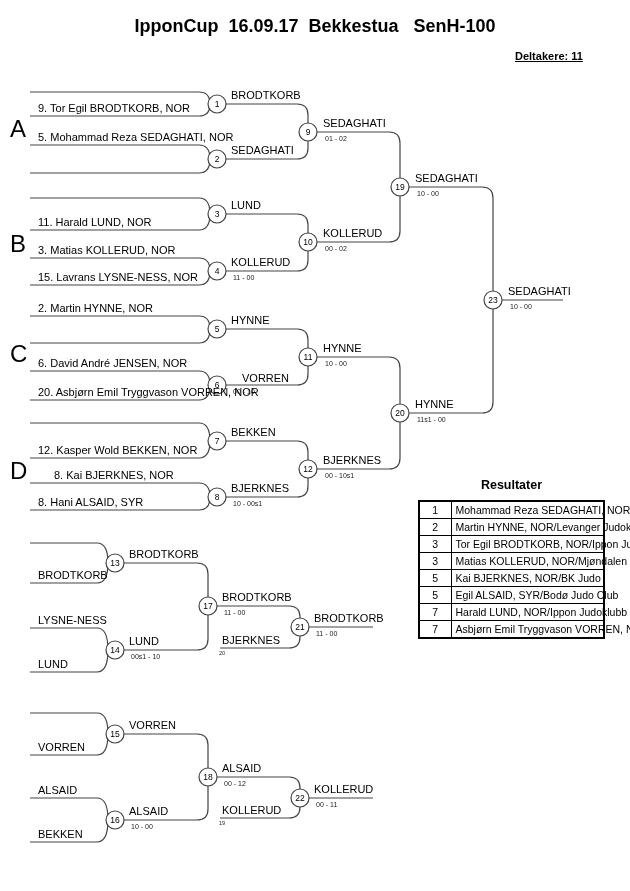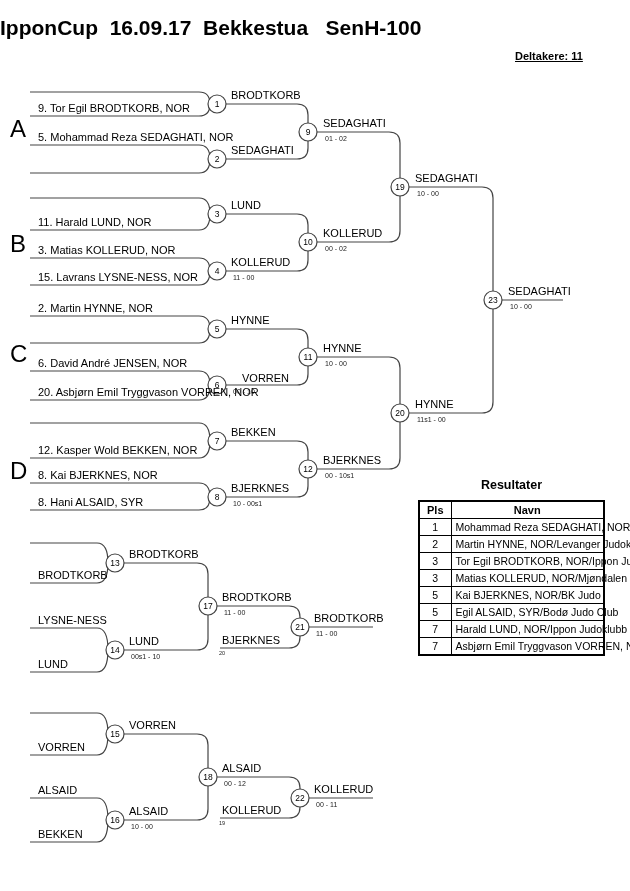--- a/index.html
+++ b/index.html
@@ -1,19 +1,19 @@
 <!DOCTYPE html>
 <html><head>
 <meta charset="utf-8">
 <style>
   html,body{margin:0;padding:0;}
   body{width:630px;height:891px;background:#fff;overflow:hidden;position:relative;
        font-family:"Liberation Sans","DejaVu Sans",sans-serif;color:#000;}
   .abs{position:absolute;}
-  .title{top:16px;left:0;width:630px;font-size:21px;font-weight:bold;white-space:pre;}
+  .title{top:16px;left:0;width:630px;text-align:center;font-size:18px;font-weight:bold;white-space:pre;}
   .participants{top:50px;left:515px;font-size:11px;font-weight:bold;text-decoration:underline;}
   .glabel{font-size:24px;line-height:26px;}
   .lbl{font-size:11px;line-height:13px;white-space:pre;}
   .score{font-size:7px;line-height:8px;white-space:pre;color:#222;}
   .ref{font-size:5.5px;line-height:6px;color:#222;}
   svg.bracket{position:absolute;left:0;top:0;}
   svg.bracket path{fill:none;stroke:#444;stroke-width:1.2;}
   svg.bracket circle{fill:#fff;stroke:#444;stroke-width:1.2;}
   svg.bracket text{font-size:8.5px;fill:#000;text-anchor:middle;
        font-family:"Liberation Sans","DejaVu Sans",sans-serif;}
@@ -236,21 +236,21 @@
 
 <div class="abs lbl" style="left:38px;top:102px">9. Tor Egil BRODTKORB, NOR</div>
 <div class="abs lbl" style="left:38px;top:131px">5. Mohammad Reza SEDAGHATI, NOR</div>
 <div class="abs lbl" style="left:38px;top:216px">11. Harald LUND, NOR</div>
 <div class="abs lbl" style="left:38px;top:244px">3. Matias KOLLERUD, NOR</div>
 <div class="abs lbl" style="left:38px;top:271px">15. Lavrans LYSNE-NESS, NOR</div>
 <div class="abs lbl" style="left:38px;top:302px">2. Martin HYNNE, NOR</div>
 <div class="abs lbl" style="left:38px;top:357px">6. David André JENSEN, NOR</div>
 <div class="abs lbl" style="left:38px;top:386px">20. Asbjørn Emil Tryggvason VORREN, NOR</div>
 <div class="abs lbl" style="left:38px;top:444px">12. Kasper Wold BEKKEN, NOR</div>
-<div class="abs lbl" style="left:38px;top:469px">8. Kai BJERKNES, NOR</div>
+<div class="abs lbl" style="left:54px;top:469px">8. Kai BJERKNES, NOR</div>
 <div class="abs lbl" style="left:38px;top:496px">8. Hani ALSAID, SYR</div>
 
 <div class="abs lbl" style="left:231px;top:89px">BRODTKORB</div>
 <div class="abs lbl" style="left:231px;top:144px">SEDAGHATI</div>
 <div class="abs lbl" style="left:231px;top:199px">LUND</div>
 <div class="abs lbl" style="left:231px;top:256px">KOLLERUD</div>
 <div class="abs score" style="left:233px;top:274px">11 - 00</div>
 <div class="abs lbl" style="left:231px;top:314px">HYNNE</div>
 <div class="abs lbl" style="left:242px;top:372px">VORREN</div>
 <div class="abs score" style="left:233px;top:388px">00 - 10</div>
@@ -298,24 +298,20 @@
 <div class="abs lbl" style="left:314px;top:783px">KOLLERUD</div>
 <div class="abs score" style="left:316px;top:801px">00 - 11</div>
 
 <div class="abs rtitle">Resultater</div>
 <table class="results">
   <colgroup>
       <col class="c-pls">
       <col>
     </colgroup>
   <tbody>
-      <tr>
-    <th>Pls</th>
-    <th>Navn</th>
-  </tr>
   <tr>
     <td class="pls">1</td>
     <td class="navn">Mohammad Reza SEDAGHATI, NOR/I</td>
   </tr>
   <tr>
     <td class="pls">2</td>
     <td class="navn">Martin HYNNE, NOR/Levanger Judokl</td>
   </tr>
   <tr>
     <td class="pls">3</td>

